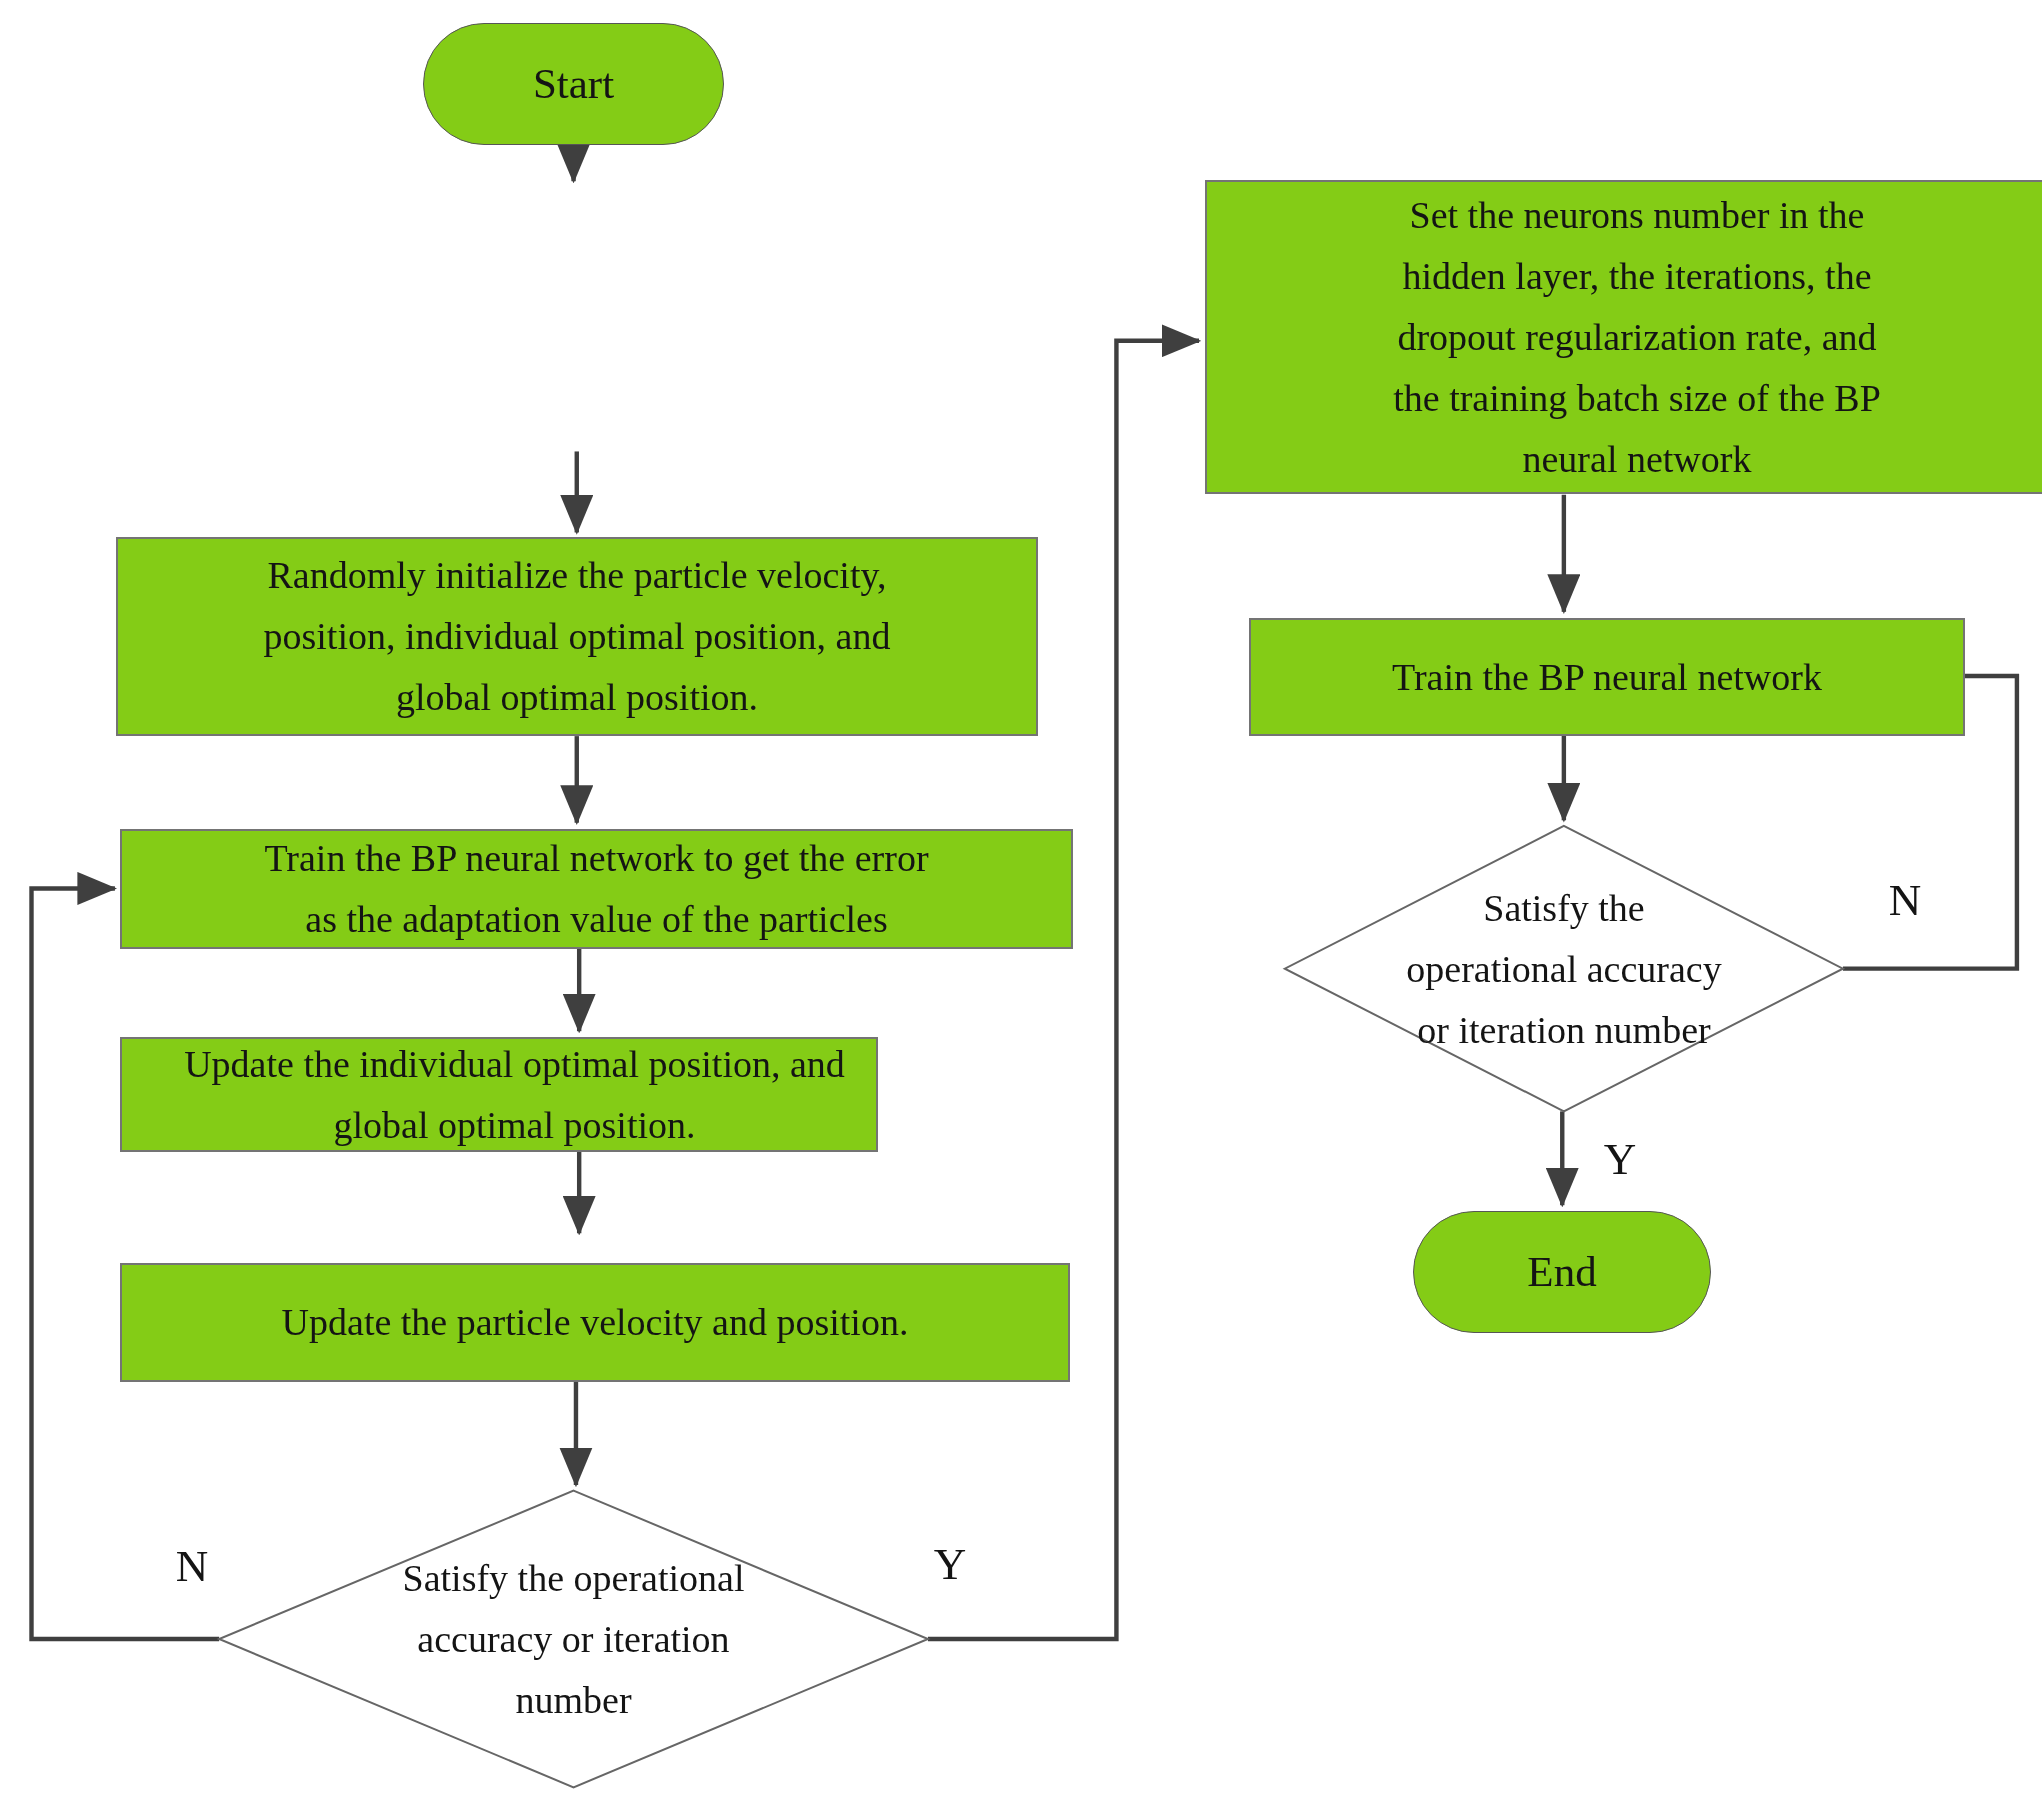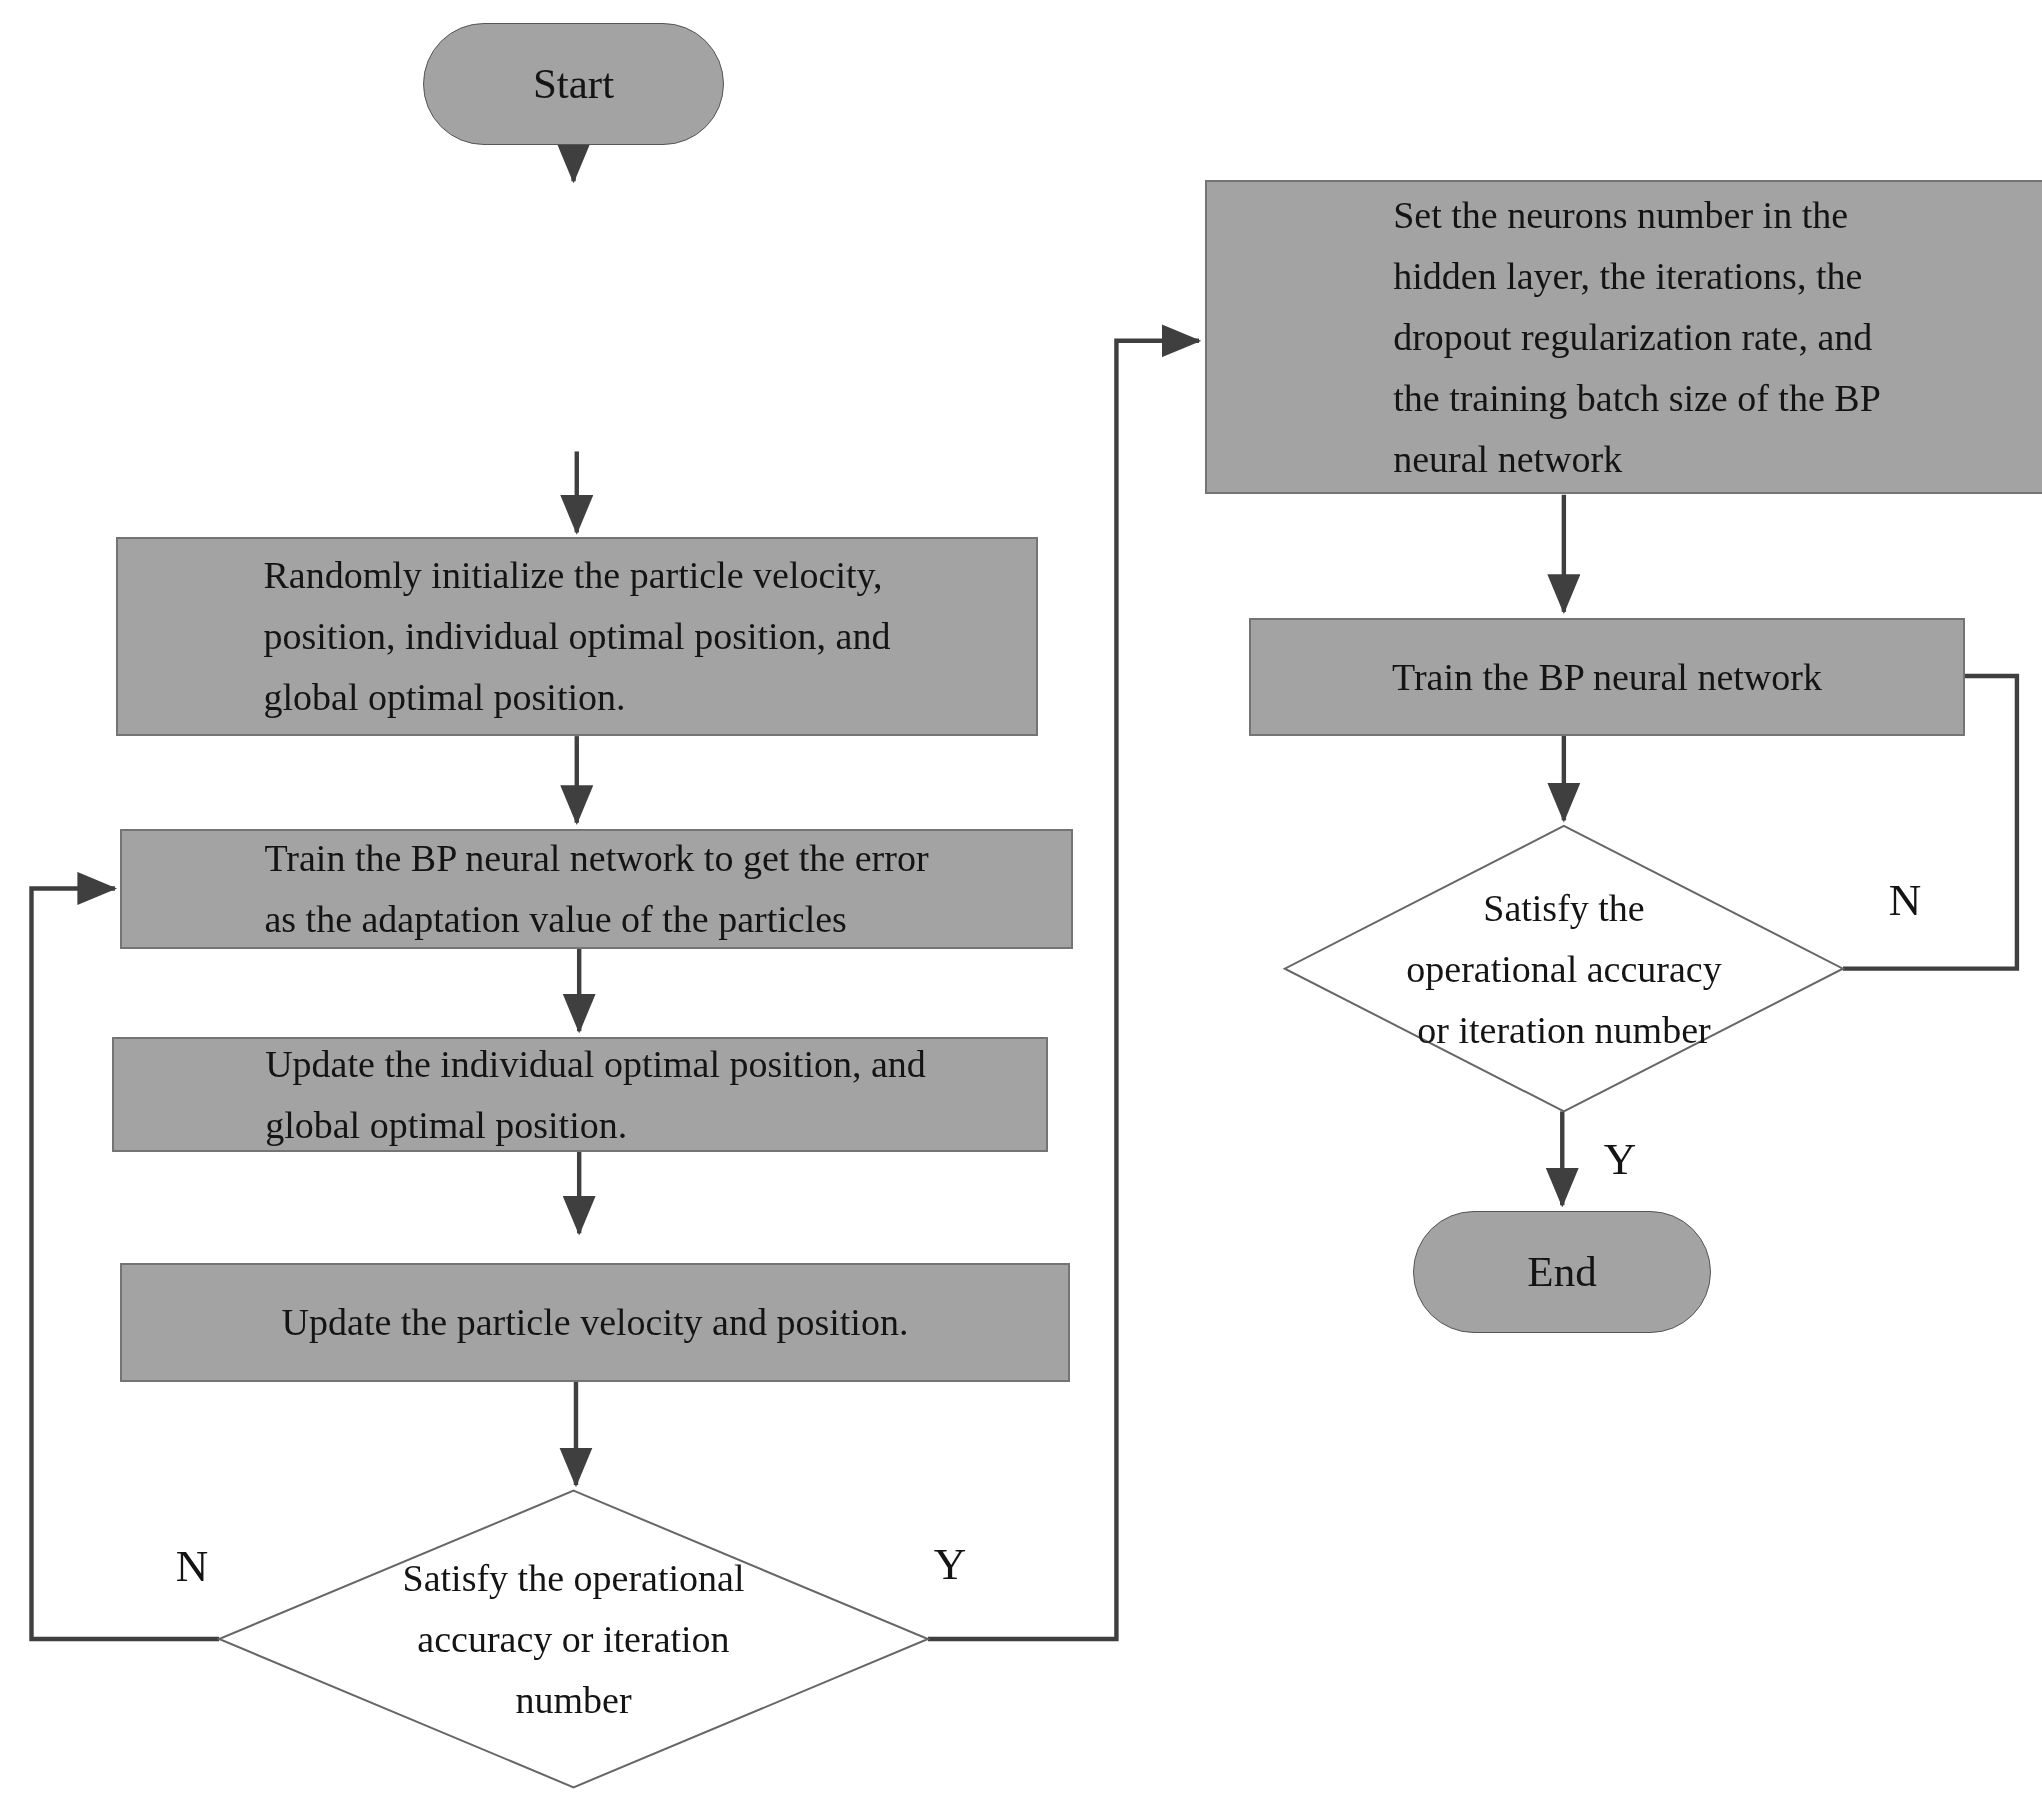--- a/index.html
+++ b/index.html
@@ -18,23 +18,23 @@
     color:var(--text);
     overflow:hidden;
   }
   #edges{position:absolute;left:0;top:0;width:2042px;height:1805px;}
   #edges .edge{fill:none;stroke:var(--line);stroke-width:5.5px;}
   #edges .diamond{fill:#ffffff;stroke:var(--diamond-border);stroke-width:2.5px;}
   #edges marker polygon{fill:var(--line);}
   .node{
     position:absolute;
     display:flex;align-items:center;justify-content:center;
-    text-align:left;
+    text-align:center;
     box-sizing:border-box;
-    background:#a3a3a3;
+    background:#84cc16;
   }
   .box{border:2.4px solid var(--box-border);}
   .oval{border:1.6px solid #565656;border-radius:72px;}
   .dtext{position:absolute;display:flex;align-items:center;justify-content:center;text-align:center;box-sizing:border-box;background:transparent;}
   .label{white-space:pre-line;font-size:38px;line-height:61px;display:block;}
   .oval .label{font-size:43px;line-height:48px;}
   .edge-label{
     position:absolute;display:flex;align-items:center;justify-content:center;
     font-size:45px;line-height:45px;
   }
@@ -77,21 +77,21 @@
     <span class="label">Randomly initialize the particle velocity,
 position, individual optimal position, and
 global optimal position.</span>
   </div>
 
   <div class="node box" style="left:120px;top:829px;width:953px;height:120px;">
     <span class="label">Train the BP neural network to get the error
 as the adaptation value of the particles</span>
   </div>
 
-  <div class="node box" style="left:112px;top:1037px;width:936px;height:115px;padding-left:31px;">
+  <div class="node box" style="left:120px;top:1037px;width:758px;height:115px;padding-left:31px;">
     <span class="label">Update the individual optimal position, and
 global optimal position.</span>
   </div>
 
   <div class="node box" style="left:120px;top:1239px;width:950px;height:119px;margin-top:24px;">
     <span class="label">Update the particle velocity and position.</span>
   </div>
 
   <div class="dtext" style="left:219px;top:1491px;width:709px;height:297px;justify-content:center;">
     <span class="label">Satisfy the operational

